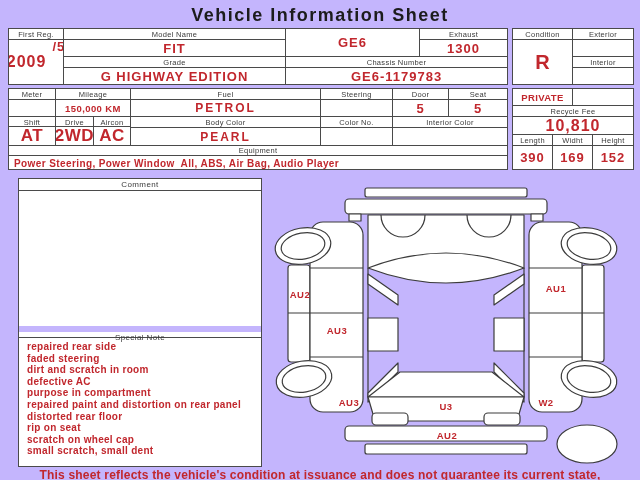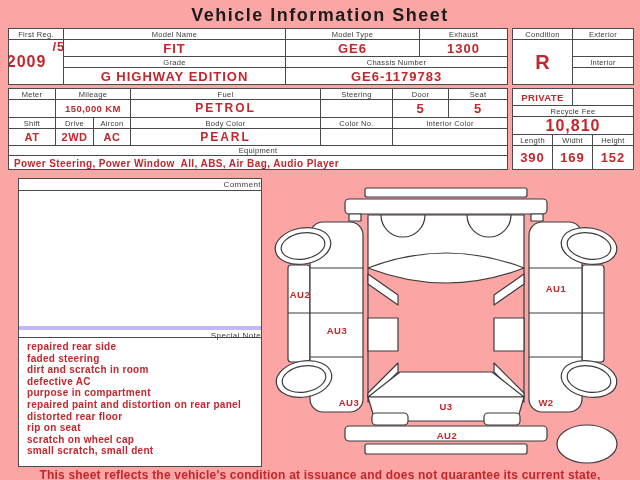--- a/index.html
+++ b/index.html
@@ -1,39 +1,39 @@
 <!DOCTYPE html>
 <html><head>
 <meta charset="utf-8">
 <style>
   * { margin:0; padding:0; box-sizing:border-box; }
   html,body { background:#f6f6f6; }
   .sheet {
-    position:relative; width:640px; height:480px; background:#fca5a5;
+    position:relative; width:640px; height:480px; background:#c4b5fd;
     font-family:"Liberation Sans","DejaVu Sans",sans-serif; overflow:hidden;
   }
   .abs { position:absolute; }
   .box { border:1px solid #4a4a4a; background:#fff; display:flex; }
   .vbox { display:flex; flex-direction:column; }
   .hbox { display:flex; flex-direction:row; }
   .grow { flex:1 1 auto; min-width:0; }
   .br { border-right:1px solid #4a4a4a; }
   .bb { border-bottom:1px solid #4a4a4a; }
   .hdr {
     font-size:7.5px; line-height:11px; height:11px; color:#3b3b3b;
     text-align:center; letter-spacing:.3px; white-space:nowrap; overflow:hidden;
   }
   .val {
     color:#c1272d; font-weight:bold; text-align:center;
     display:flex; align-items:center; justify-content:center;
     white-space:nowrap; overflow:hidden;
   }
   .v13 { font-size:13px; letter-spacing:1px; }
   .v14 { font-size:12px; letter-spacing:2px; }
-  .v11 { font-size:11px; letter-spacing:.5px; }
+  .v11 { font-size:17px; letter-spacing:.5px; }
   .v9  { font-size:9.5px; letter-spacing:.4px; }
   .v16 { font-size:16px; letter-spacing:1px; }
   .v20 { font-size:20px; letter-spacing:0; }
   .title {
     width:100%; text-align:center; font-size:18px; letter-spacing:1.5px;
     color:#1c1c1c; font-weight:600; top:5px; left:0;
   }
   .eqval {
     color:#c1272d; font-weight:bold; font-size:10px; letter-spacing:.4px;
     text-align:left; padding:2px 0 0 5px; white-space:pre; overflow:hidden;
@@ -41,21 +41,21 @@
   .notes {
     color:#c1272d; font-weight:bold; font-size:10px; line-height:11.6px;
     letter-spacing:.3px; padding:3px 2px 0 8px; text-align:left;
   }
   .footer {
     width:100%; text-align:center; color:#c1272d; font-weight:bold;
     font-size:12px; letter-spacing:.2px; top:468px; left:0;
   }
   .sechdr {
     font-size:8px; line-height:12px; height:12px; color:#3b3b3b;
-    text-align:right; letter-spacing:.4px;
+    text-align:center; letter-spacing:.4px;
   }
   svg text {
     font-family:"Liberation Sans","DejaVu Sans",sans-serif;
     font-size:9.5px; font-weight:600; fill:#c1272d; letter-spacing:.5px;
   }
 </style>
 </head>
 <body>
 
 <div class="sheet">
@@ -70,21 +70,20 @@
         <div class="v13" style="align-self:flex-start;padding-left:6px">/5</div>
       </div>
     </div>
     <div class="vbox grow">
       <div class="hbox" style="height:28px">
         <div class="vbox br bb" style="width:222px">
           <div class="hdr bb">Model Name</div>
           <div class="val v13 grow">FIT</div>
         </div>
         <div class="vbox br bb" style="width:134px">
-          <div class="hdr bb">Model Type</div>
           <div class="val v13 grow">GE6</div>
         </div>
         <div class="vbox bb grow">
           <div class="hdr bb">Exhaust</div>
           <div class="val v13 grow">1300</div>
         </div>
       </div>
       <div class="hbox grow">
         <div class="vbox br" style="width:222px">
           <div class="hdr bb">Grade</div>
@@ -185,21 +184,21 @@
     <div class="hbox grow">
       <div class="val v13 br" style="width:40px">390</div>
       <div class="val v13 br" style="width:40px">169</div>
       <div class="val v13 grow">152</div>
     </div>
   </div>
 
   <div class="abs box vbox" style="left:18px;top:178px;width:244px;height:289px">
     <div class="sechdr bb">Comment</div>
     <div style="height:135px"></div>
-    <div class="sechdr bb" style="border-top:4px solid #c4b5fd">Special Note</div>
+    <div class="sechdr bb" style="border-top:6px solid #c4b5fd">Special Note</div>
     <div class="notes grow">
       <div>repaired rear side</div>
       <div>faded steering</div>
       <div>dirt and scratch in room</div>
       <div>defective AC</div>
       <div>purpose in compartment</div>
       <div>repaired paint and distortion on rear panel</div>
       <div>distorted rear floor</div>
       <div>rip on seat</div>
       <div>scratch on wheel cap</div>

